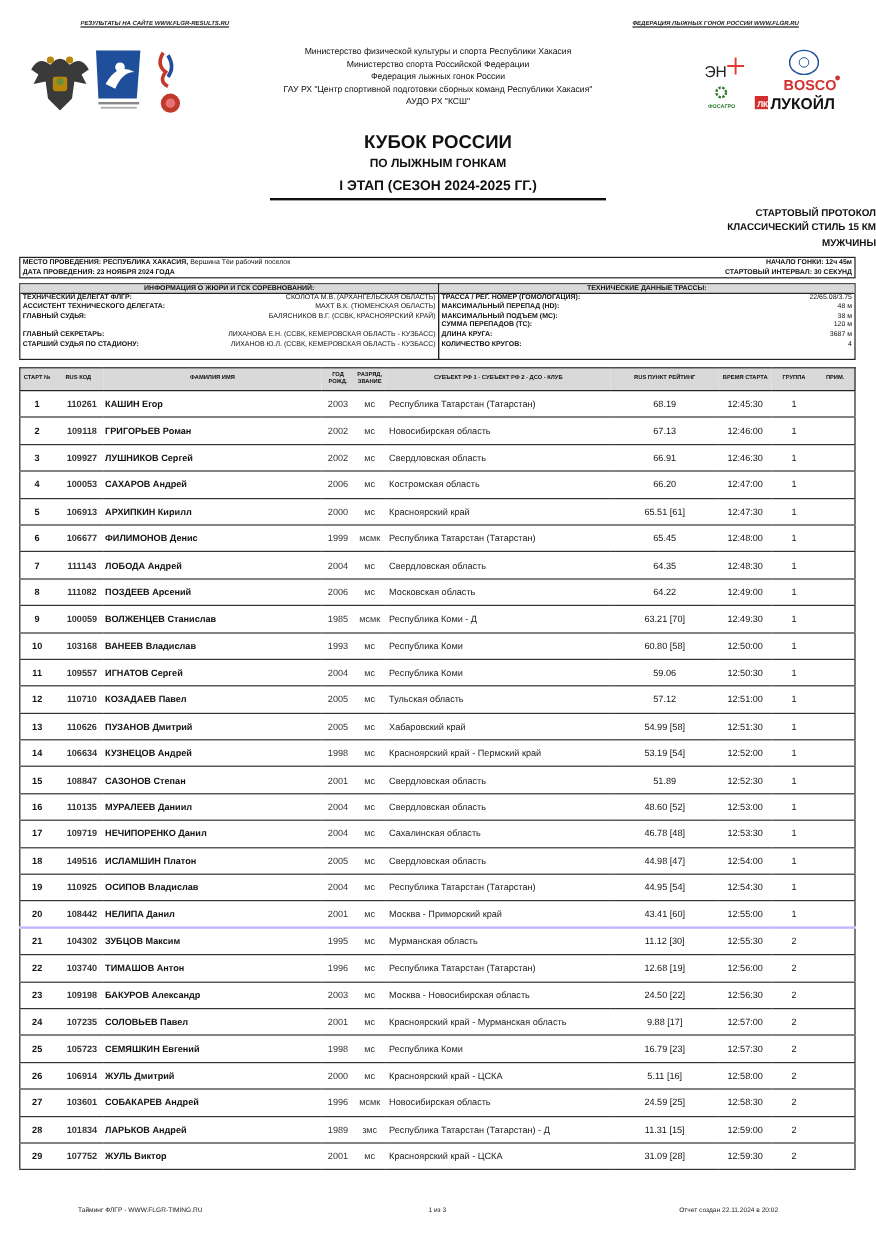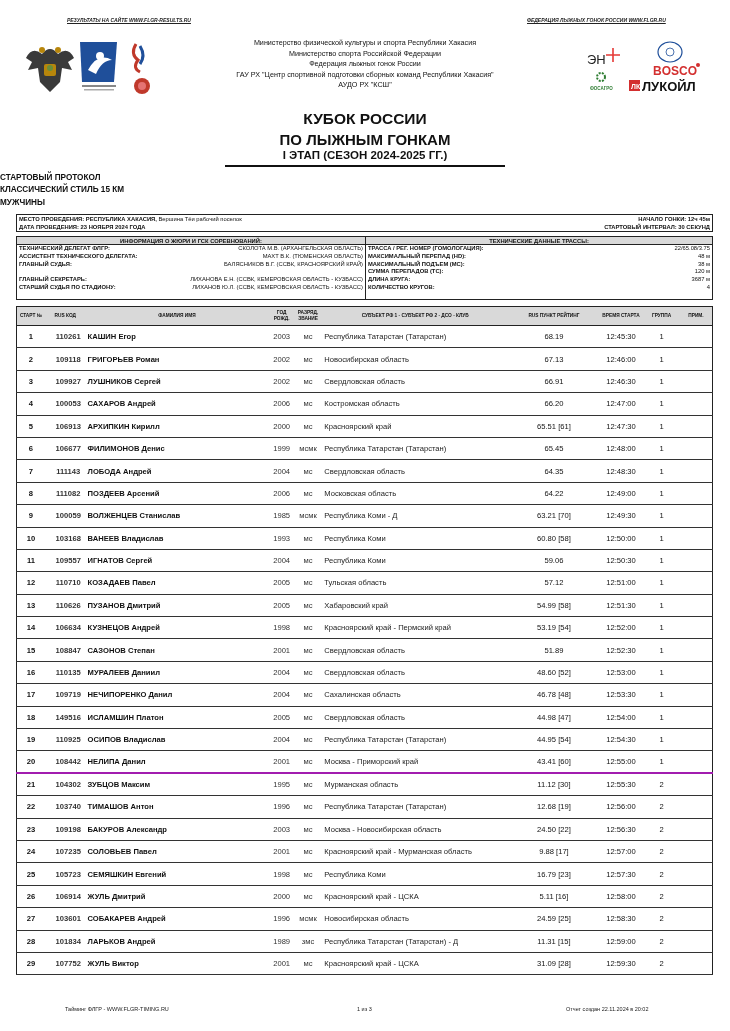--- a/index.html
+++ b/index.html
@@ -9,44 +9,44 @@
   .top-link { position: absolute; top: 17px; font-size: 5px; font-weight: bold; font-style: italic; text-decoration: underline; color: #222; }
   .top-link.left { left: 67px; }
   .top-link.right { left: 527px; }
 
   .logos-left { position: absolute; top: 38px; left: 22px; width: 135px; height: 60px; }
   .logos-right { position: absolute; top: 40px; left: 585px; width: 120px; height: 58px; }
 
   .org { position: absolute; top: 38px; left: 200px; width: 330px; text-align: center; font-size: 7.2px; line-height: 10.6px; color: #111; }
 
   .title-main { position: absolute; top: 110px; left: 0; width: 730px; text-align: center; font-size: 15.5px; font-weight: bold; }
-  .title-sub { position: absolute; top: 131px; left: 0; width: 730px; text-align: center; font-size: 15px; font-weight: bold; }
+  .title-sub { position: absolute; top: 131px; left: 0; width: 730px; text-align: center; font-size: 10px; font-weight: bold; }
   .title-stage { position: absolute; top: 149px; left: 0; width: 730px; text-align: center; font-size: 11.5px; font-weight: bold; }
   .title-rule { position: absolute; top: 165px; left: 225px; width: 280px; height: 2px; background: #111; }
-  .prot { position: absolute; left: 0; width: 730px; text-align: left; font-size: 8.2px; font-weight: bold; }
+  .prot { position: absolute; left: 0; width: 730px; text-align: right; font-size: 8.2px; font-weight: bold; }
 
   .info-box { position: absolute; top: 214px; left: 16px; width: 697px; height: 18px; border: 1px solid #222; font-size: 5.8px; font-weight: bold; }
   .info-box .l1 { position: absolute; left: 2px; top: 1px; }
   .info-box .l2 { position: absolute; left: 2px; top: 9px; }
   .info-box .r1 { position: absolute; right: 2px; top: 1px; }
   .info-box .r2 { position: absolute; right: 2px; top: 9px; }
   .light { font-weight: normal; }
 
   .jury { position: absolute; top: 236px; left: 16px; width: 350px; height: 64px; border: 1px solid #222; font-size: 5.8px; }
   .track { position: absolute; top: 236px; left: 365px; width: 348px; height: 64px; border: 1px solid #222; font-size: 5.8px; }
   .box-head { background: #d9d9d9; border-bottom: 1px solid #222; text-align: center; font-weight: bold; height: 8px; line-height: 8px; }
   .kv { position: relative; height: 7.8px; line-height: 7.8px; }
   .kv .k { position: absolute; left: 2px; font-weight: bold; }
   .kv .v { position: absolute; right: 2px; }
   .kv.gap { margin-top: 7.8px; }
 
   table.start { position: absolute; top: 306px; left: 16px; width: 697px; border-collapse: collapse; border: 1.5px solid #222; }
   table.start th { background: #d9d9d9; font-size: 4.8px; font-weight: bold; height: 19px; border-bottom: 1.5px solid #222; text-align: center; line-height: 6px; }
   table.start td { height: 22.4px; border-bottom: 1px solid #333; font-size: 7.6px; vertical-align: middle; }
-  table.start tr.group-break td { border-bottom: 2px solid #a21caf; margin-top: 36px; }
+  table.start tr.group-break td { border-bottom: 2px solid #c4b5fd; margin-top: 36px; }
   td.c-num { text-align: center; font-weight: bold; width: 28px; }
   td.c-code { text-align: center; padding-left: 6px; width: 40px; color: #333; font-weight: bold; }
   td.c-name { text-align: left; padding-left: 2px; font-weight: bold; font-size: 8px; width: 180px; }
   td.c-year { text-align: center; width: 26px; color: #333; }
   td.c-rank { text-align: center; width: 26px; font-size: 6px; color: #333; }
   td.c-reg { text-align: left; padding-left: 3px; width: 185px; font-size: 7.2px; color: #222; }
   td.c-pts { text-align: center; width: 88px; font-size: 8px; }
   td.c-time { text-align: center; width: 44px; font-size: 8px; }
   td.c-grp { text-align: center; width: 36px; font-size: 8px; }
   td.c-note { width: 32px; }

